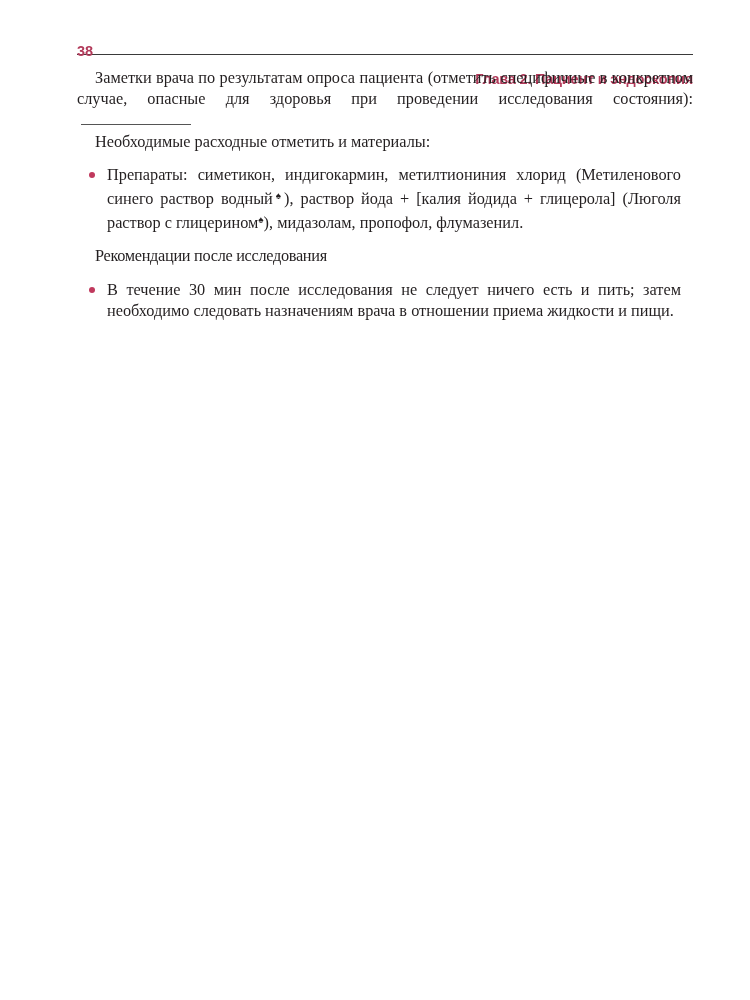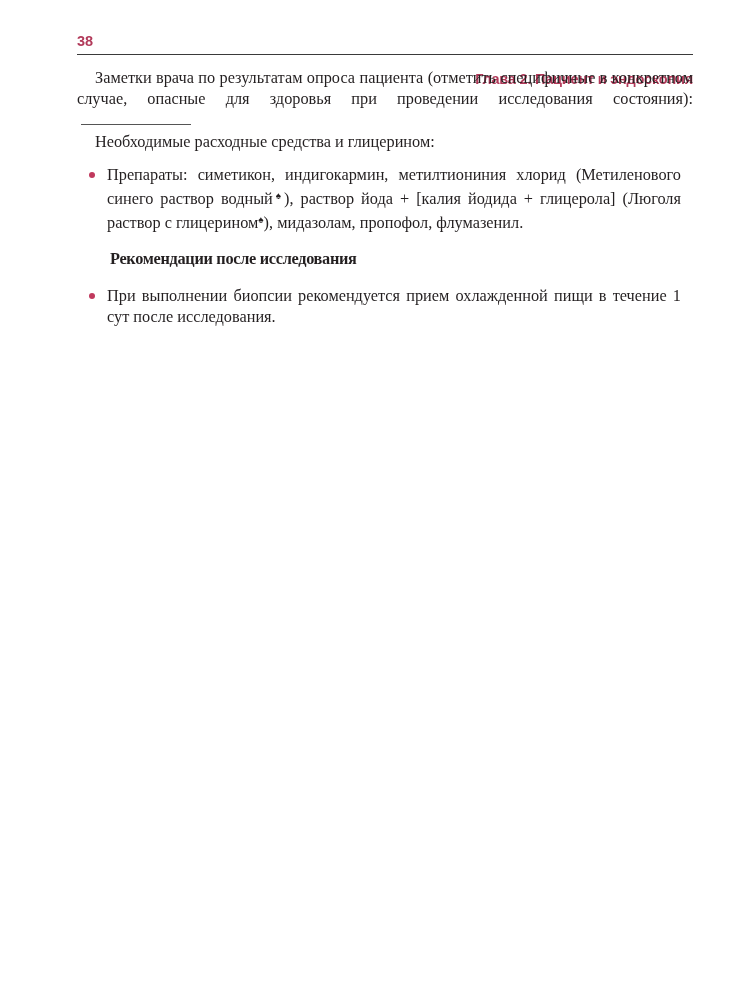--- a/index.html
+++ b/index.html
@@ -23,21 +23,21 @@
     height: 22px;
     border-bottom: 1.5px solid #3a3a3a;
     font-family: "Liberation Sans", "DejaVu Sans", sans-serif;
     font-weight: bold;
     color: #b23a5a;
     font-size: 14.5px;
   }
   .header .page-num {
     position: absolute;
     left: 0;
-    top: 1px;
+    top: 11px;
   }
   .header .chapter {
     position: absolute;
     right: 0;
     top: 1px;
     letter-spacing: -0.2px;
     margin-top: 38px;
   }
   .content {
     position: absolute;
@@ -73,52 +73,52 @@
   .bullet {
     position: absolute;
     left: 0;
     top: 8px;
     width: 6px;
     height: 6px;
     border-radius: 50%;
     background: #c0395d;
   }
   .subhead {
-    font-weight: bold;
+    font-weight: normal;
     padding-left: 18px;
-    margin: 15px;
+    margin: 0;
     letter-spacing: -0.3px;
   }
   .sup {
     font-size: 10px;
     vertical-align: 5px;
   }
 </style>
 </head>
 <body>
 
 <div class="header">
   <span class="page-num">38</span>
   <span class="chapter">Глава 2. Пациент и эндоскопия</span>
 </div>
 
 <div class="content">
   <p class="para">
     <span>Заметки врача по результатам опроса пациента (отметить специфичные в конкретном случае, опасные для здоровья при проведении исследования состояния):</span><span class="blank-line"></span>
   </p>
-  <p class="para">Необходимые расходные средства и глицерином:</p>
+  <p class="para">Необходимые расходные отметить и материалы:</p>
 
   <ul class="list">
     <li>
       <span class="bullet"></span>
       <span>Препараты: симетикон, индигокармин, метилтиониния хлорид (Метиленового синего раствор водный</span><span class="sup">♠</span><span>), раствор йода + [калия йодида + глицерола] (Люголя раствор с глицерином</span><span class="sup">♠</span><span>), мидазолам, пропофол, флумазенил.</span>
     </li>
   </ul>
 
   <p class="subhead">Рекомендации после исследования</p>
 
   <ul class="list">
     <li>
       <span class="bullet"></span>
-      <span>При выполнении биопсии рекомендуется прием охлажденной пищи в течение 1 сут после исследования.</span>
+      <span>В течение 30 мин после исследования не следует ничего есть и пить; затем необходимо следовать назначениям врача в отношении приема жидкости и пищи.</span>
     </li>
   </ul>
 </div>
 
 </body></html>

